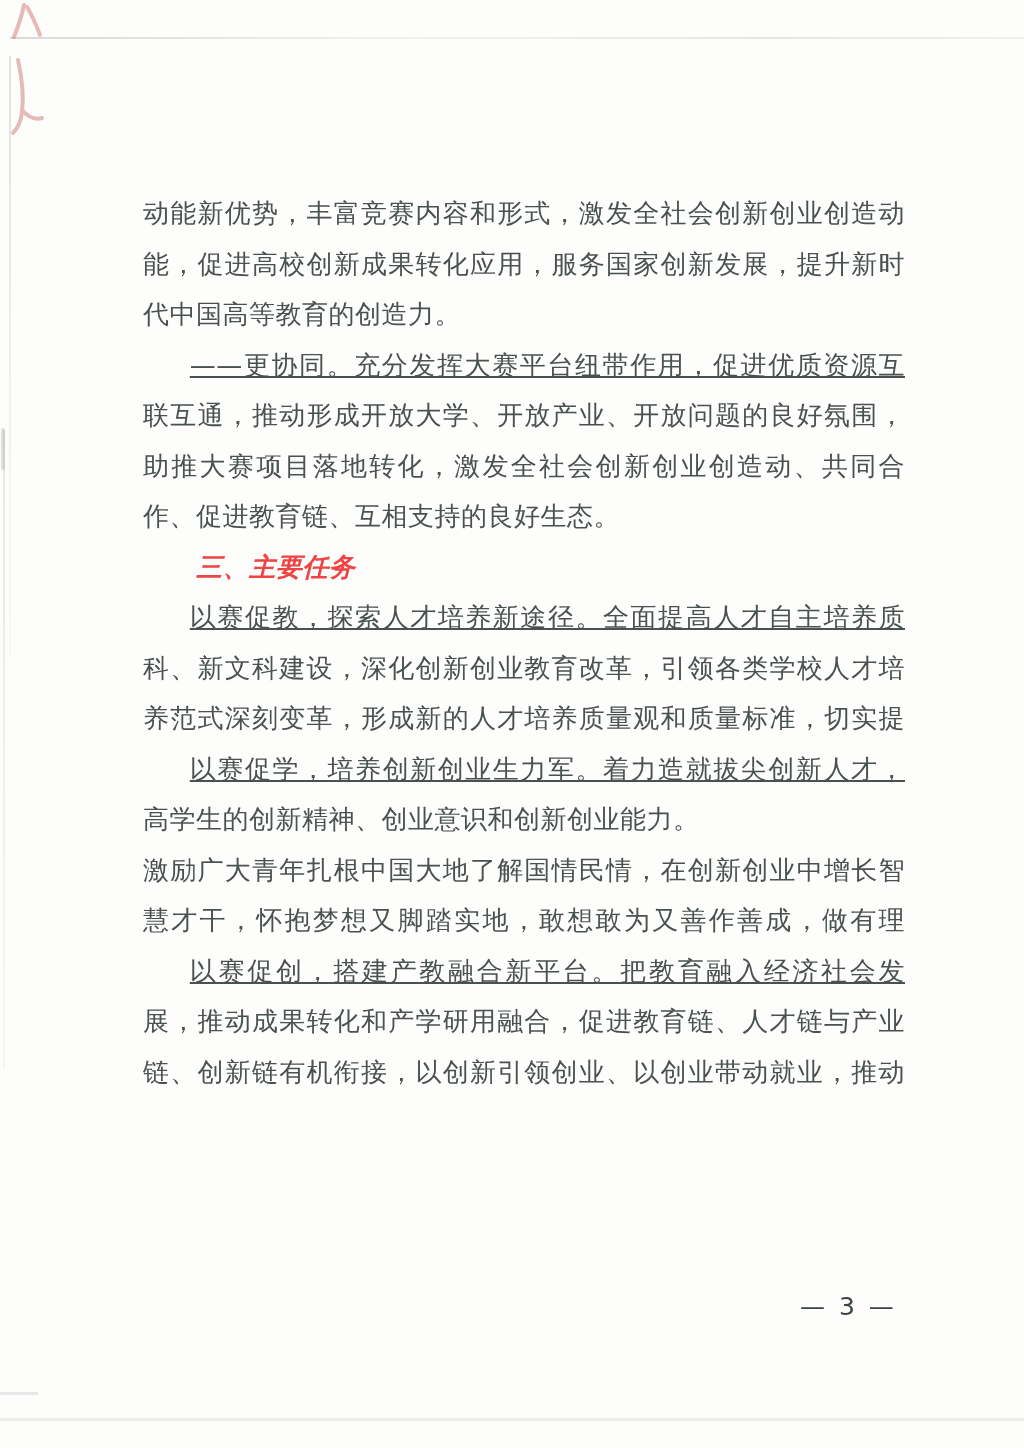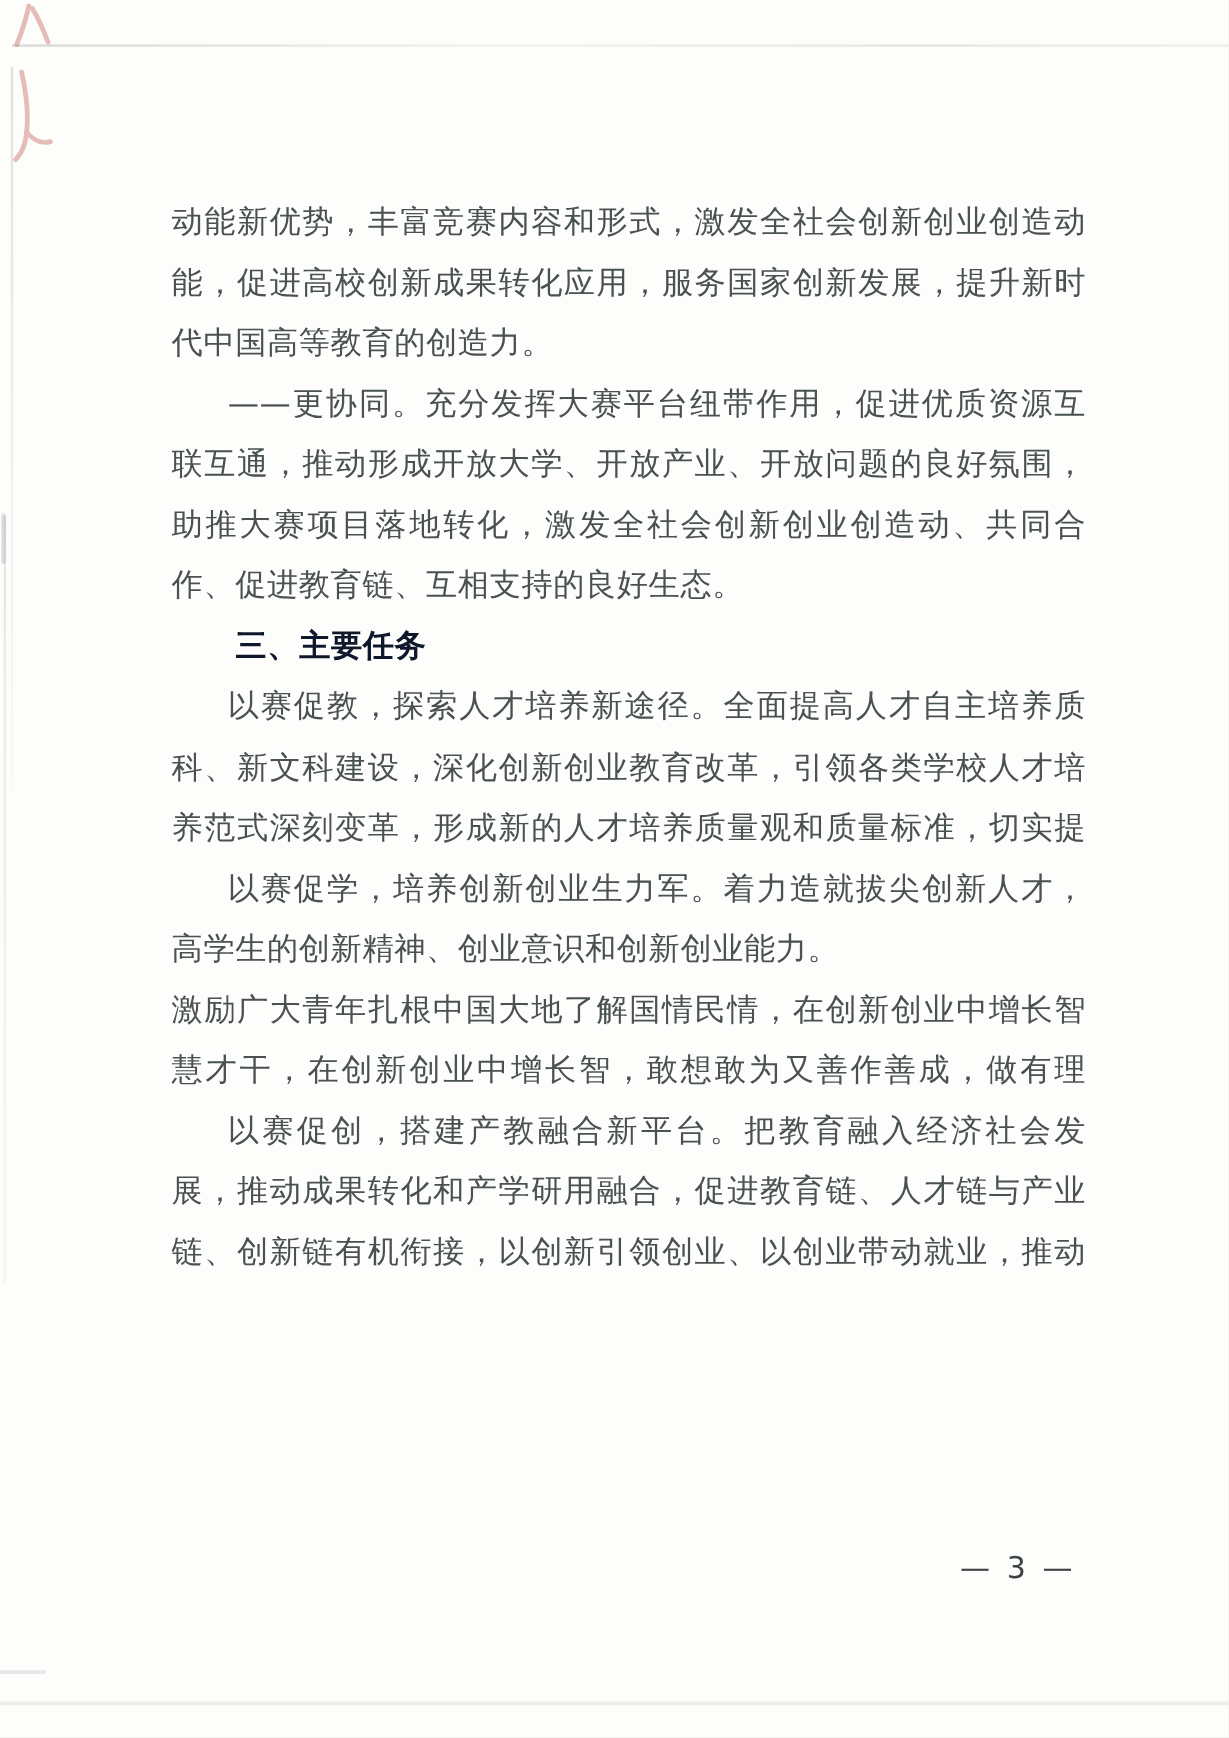--- a/index.html
+++ b/index.html
@@ -55,45 +55,47 @@
   }
   .red-marks {
     position: absolute;
     left: 5px; top: 2px;
   }
 
   
   .doc-body {
     position: absolute;
     left: 143px;
-    top: 160px;
+    top: 188px;
     width: 762px;
   }
   .line {
     font-size: 26px;
     height: 50.5px;
     line-height: 50.5px;
     color: #4a5250;
     letter-spacing: 0.5px;
     text-align: justify;
     text-align-last: justify;
     word-break: break-all;
     overflow: hidden;
   }
   .line.last {
     text-align-last: left;
   }
   .line.indent {
     text-indent: 1.8em;
+    text-decoration: underline;
   }
   .line.heading {
     font-weight: bold;
-    color: #0f172a;
+    color: #ef4444;
     text-align-last: left;
     text-indent: 2.05em;
+    font-style: italic;
   }
 
   
   .page-number {
     position: absolute;
     left: 800px;
     top: 1291px;
     font-size: 25px;
     line-height: 32px;
     color: #3c4444;
@@ -130,21 +132,21 @@
       <div class="line">联互通，推动形成开放大学、开放产业、开放问题的良好氛围，</div>
       <div class="line">助推大赛项目落地转化，激发全社会创新创业创造动、共同合</div>
       <div class="line last">作、促进教育链、互相支持的良好生态。</div>
       <div class="line heading">三、主要任务</div>
       <div class="line indent">以赛促教，探索人才培养新途径。全面提高人才自主培养质</div>
       <div class="line">科、新文科建设，深化创新创业教育改革，引领各类学校人才培</div>
       <div class="line">养范式深刻变革，形成新的人才培养质量观和质量标准，切实提</div>
       <div class="line indent">以赛促学，培养创新创业生力军。着力造就拔尖创新人才，</div>
       <div class="line last">高学生的创新精神、创业意识和创新创业能力。</div>
       <div class="line">激励广大青年扎根中国大地了解国情民情，在创新创业中增长智</div>
-      <div class="line">慧才干，在创新创业中增长智，敢想敢为又善作善成，做有理</div>
+      <div class="line">慧才干，怀抱梦想又脚踏实地，敢想敢为又善作善成，做有理</div>
       <div class="line indent">以赛促创，搭建产教融合新平台。把教育融入经济社会发</div>
       <div class="line">展，推动成果转化和产学研用融合，促进教育链、人才链与产业</div>
       <div class="line">链、创新链有机衔接，以创新引领创业、以创业带动就业，推动</div>
     </div>
 
   <div class="page-number">— 3 —</div>
 
 </div>
 
 </body></html>

